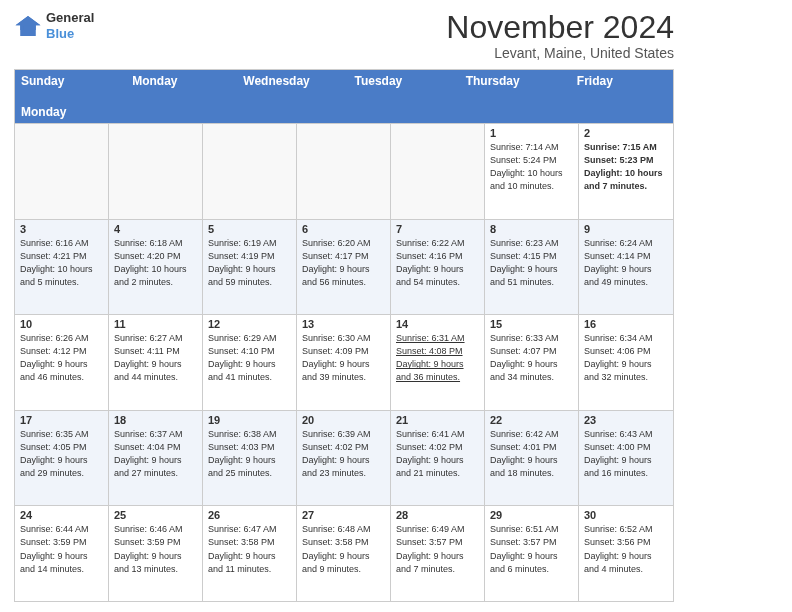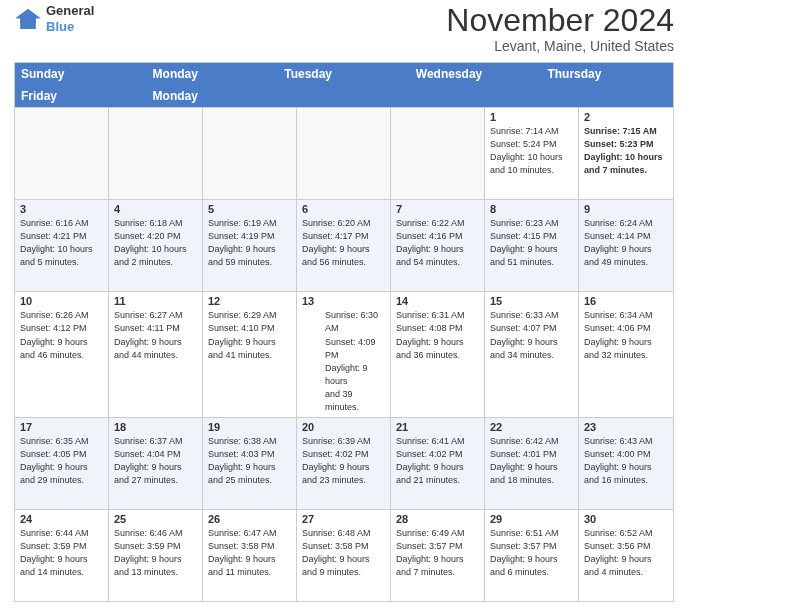--- a/index.html
+++ b/index.html
@@ -8,21 +8,21 @@
       background: #fff;
       width: 792px;
       height: 612px;
       overflow: hidden;
     }
     .page {
       width: 688px;
       height: 612px;
       display: flex;
       flex-direction: column;
-      padding: 3px 14px 10px 14px;
+      padding: 10px 14px 10px 14px;
     }
     .top-section {
       display: flex;
       justify-content: space-between;
       align-items: flex-start;
       margin-bottom: 8px;
     }
     .logo {
       display: flex;
       align-items: center;
@@ -55,22 +55,23 @@
       color: #555;
     }
     .calendar {
       flex: 1;
       display: flex;
       flex-direction: column;
       border: 1px solid #ccc;
     }
     .cal-header {
       display: grid;
-      grid-template-columns: repeat(5, 1fr);
+      grid-template-columns: repeat(6, 1fr);
       background: #4a7cc7;
+      gap: 9px;
     }
     .cal-header-cell {
       color: #fff;
       font-size: 12px;
       font-weight: bold;
       padding: 4px 6px;
       text-align: left;
     }
     .cal-body {
       flex: 1;
@@ -130,22 +131,22 @@
     <div class="title-section">
       <div class="month-title">November 2024</div>
       <div class="subtitle">Levant, Maine, United States</div>
     </div>
   </div>
 
   <div class="calendar">
     <div class="cal-header">
     <div class="cal-header-cell">Sunday</div>
         <div class="cal-header-cell">Monday</div>
+        <div class="cal-header-cell">Wednesday</div>
         <div class="cal-header-cell">Tuesday</div>
-        <div class="cal-header-cell">Wednesday</div>
         <div class="cal-header-cell">Thursday</div>
         <div class="cal-header-cell">Friday</div>
         <div class="cal-header-cell">Monday</div>
       </div>
     <div class="cal-body">
     <div class="cal-row">
           <div class="cal-cell empty"></div>
           <div class="cal-cell empty"></div>
           <div class="cal-cell empty"></div>
           <div class="cal-cell empty"></div>
@@ -233,28 +234,28 @@
           </div>
           <div class="cal-cell">
             <div class="day-num">12</div>
             <div class="day-info" style="white-space: pre-line;">Sunrise: 6:29 AM
 Sunset: 4:10 PM
 Daylight: 9 hours
 and 41 minutes.</div>
           </div>
           <div class="cal-cell">
             <div class="day-num">13</div>
-            <div class="day-info" style="white-space: pre-line; margin-left: 23px;">Sunrise: 6:30 AM
+            <div class="day-info" style="white-space: pre-line;">Sunrise: 6:30 AM
 Sunset: 4:09 PM
 Daylight: 9 hours
 and 39 minutes.</div>
           </div>
           <div class="cal-cell">
             <div class="day-num">14</div>
-            <div class="day-info" style="white-space: pre-line;">Sunrise: 6:31 AM
+            <div class="day-info" style="white-space: pre-line; text-decoration: underline;">Sunrise: 6:31 AM
 Sunset: 4:08 PM
 Daylight: 9 hours
 and 36 minutes.</div>
           </div>
           <div class="cal-cell">
             <div class="day-num">15</div>
             <div class="day-info" style="white-space: pre-line;">Sunrise: 6:33 AM
 Sunset: 4:07 PM
 Daylight: 9 hours
 and 34 minutes.</div>

